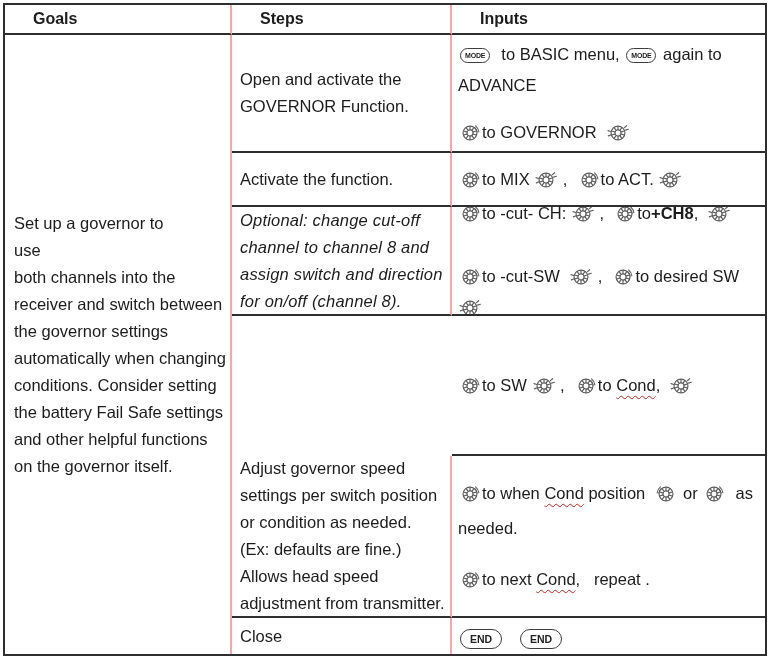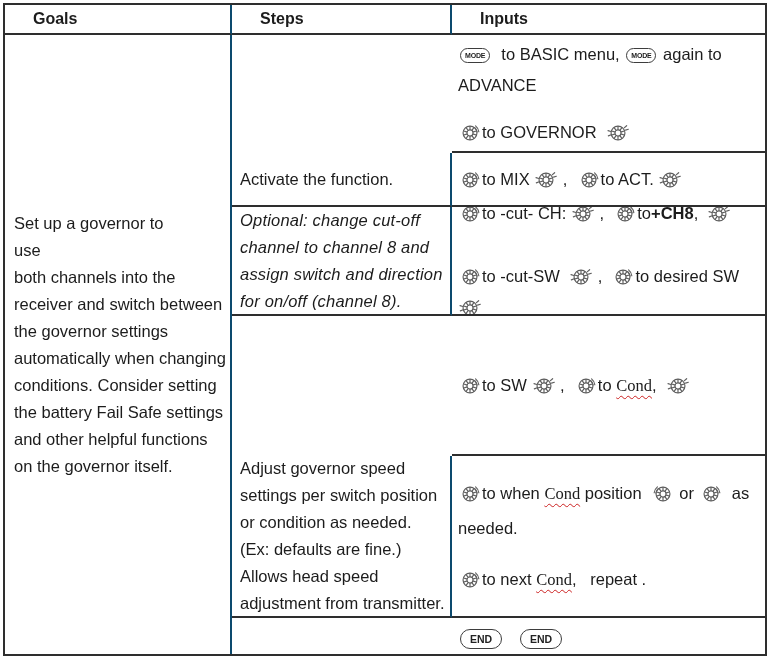--- a/index.html
+++ b/index.html
@@ -9,21 +9,21 @@
     -webkit-font-smoothing:antialiased;
   }
   .table{
     position:absolute;left:3px;top:3px;width:764px;height:653px;
     border:2px solid #2e2e2e;box-sizing:border-box;
     display:grid;
     grid-template-columns:227px 220px 1fr;
     grid-template-rows:30px 118px 54px 109px 140px 162px 1fr;
     background:#fff;
   }
-  .cell{border-right:2px solid #0c4a6e;border-bottom:2px solid #2e2e2e;box-sizing:border-box;overflow:hidden;}
+  .cell{border-right:2px solid #fca5a5;border-bottom:2px solid #2e2e2e;box-sizing:border-box;overflow:hidden;}
   .col3{border-right:none;}
   .lastrow{border-bottom:none;}
   .hcell{display:flex;align-items:center;padding-left:28px;font-weight:bold;font-size:16px;}
   .goals{
     grid-column:1;grid-row:2/8;border-bottom:none;
     display:flex;align-items:center;
     padding:6px 3px 6px 9px;line-height:27px;font-size:16.5px;white-space:pre-line;
   }
   .step{
     display:flex;flex-direction:column;justify-content:center;
@@ -46,21 +46,20 @@
     display:inline-block;border:1.8px solid #3d3d3d;border-radius:12px;
     font-size:10.5px;font-weight:bold;line-height:1;
     padding:4px 9px;color:#222;background:#fff;vertical-align:-1px;margin:0 2px;
   }
   .dial{display:inline-block;vertical-align:-6px;margin:0 1px;}
   .seg-bold{font-weight:bold;}
   .squiggle{
     text-decoration-line:underline;text-decoration-style:wavy;
     text-decoration-color:#cc2222;text-decoration-thickness:1px;
     text-underline-offset:4px;
-    font-family:Liberation Serif, serif;
   }
 </style>
 </head>
 <body>
 
 <div class="table">
 
   <div class="cell hcell">
     <span>Goals</span>
   </div>
@@ -77,20 +76,22 @@
 both channels into the
 receiver and switch between
 the governor settings
 automatically when changing
 conditions. Consider setting
 the battery Fail Safe settings
 and other helpful functions
 on the governor itself.</span>
   </div>
 
+  <div class="cell step" style="grid-column:2;grid-row:2">Open and activate the
+GOVERNOR Function.</div>
   <div class="cell inputs col3" style="grid-column:3;grid-row:2">
     <div class="iline"><span class="badge-mode">MODE</span><span>  to BASIC menu, </span><span class="badge-mode">MODE</span><span> again to ADVANCE</span></div>
     <div class="iline"><span><svg class="dial" width="22" height="22" viewBox="0 0 26 26" stroke="#5f5f5f" stroke-width="1.4" stroke-linecap="round" fill="none">
             <circle cx="13" cy="13" r="8.2" fill="#fff"></circle>
             <circle cx="13" cy="13" r="3.6"></circle>
             <line x1="16.99" y1="14.30" x2="20.42" y2="15.41"></line>
             <line x1="15.47" y1="16.40" x2="17.58" y2="19.31"></line>
             <line x1="13.00" y1="17.20" x2="13.00" y2="20.80"></line>
             <line x1="10.53" y1="16.40" x2="8.42" y2="19.31"></line>
             <line x1="9.01" y1="14.30" x2="5.58" y2="15.41"></line>
@@ -459,17 +460,18 @@
             <line x1="9.01" y1="11.70" x2="5.58" y2="10.59"></line>
             <line x1="10.53" y1="9.60" x2="8.42" y2="6.69"></line>
             <line x1="13.00" y1="8.80" x2="13.00" y2="5.20"></line>
             <line x1="15.47" y1="9.60" x2="17.58" y2="6.69"></line>
             <line x1="16.99" y1="11.70" x2="20.42" y2="10.59"></line>
             <path d="M19.6 4.6 A10.6 10.6 0 0 1 23.4 11.5" fill="none"></path>
             <path d="M18.6 6.6 A8.4 8.4 0 0 1 21.5 11.8" fill="none"></path>
           </svg></span><span>to next </span><span class="squiggle">Cond</span><span>,   repeat .</span></div>
   </div>
 
+  <div class="cell step lastrow" style="grid-column:2;grid-row:7">Close</div>
   <div class="cell inputs col3 lastrow" style="grid-column:3;grid-row:7">
     <div class="iline"><span class="badge-end">END</span><span>   </span><span class="badge-end">END</span></div>
   </div>
 
 </div>
 
 </body></html>

